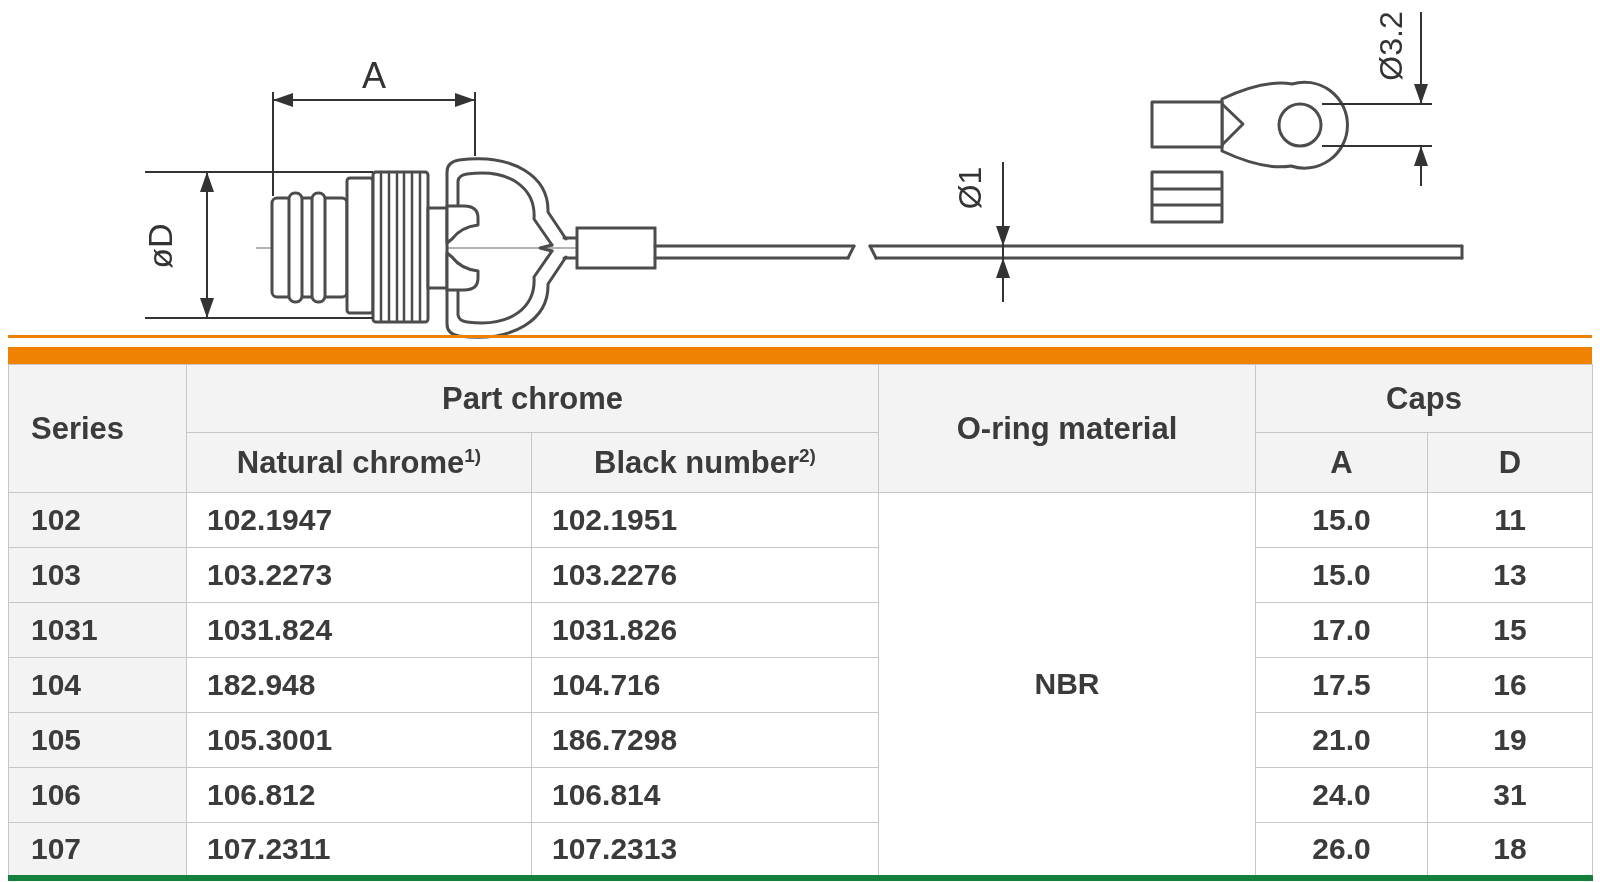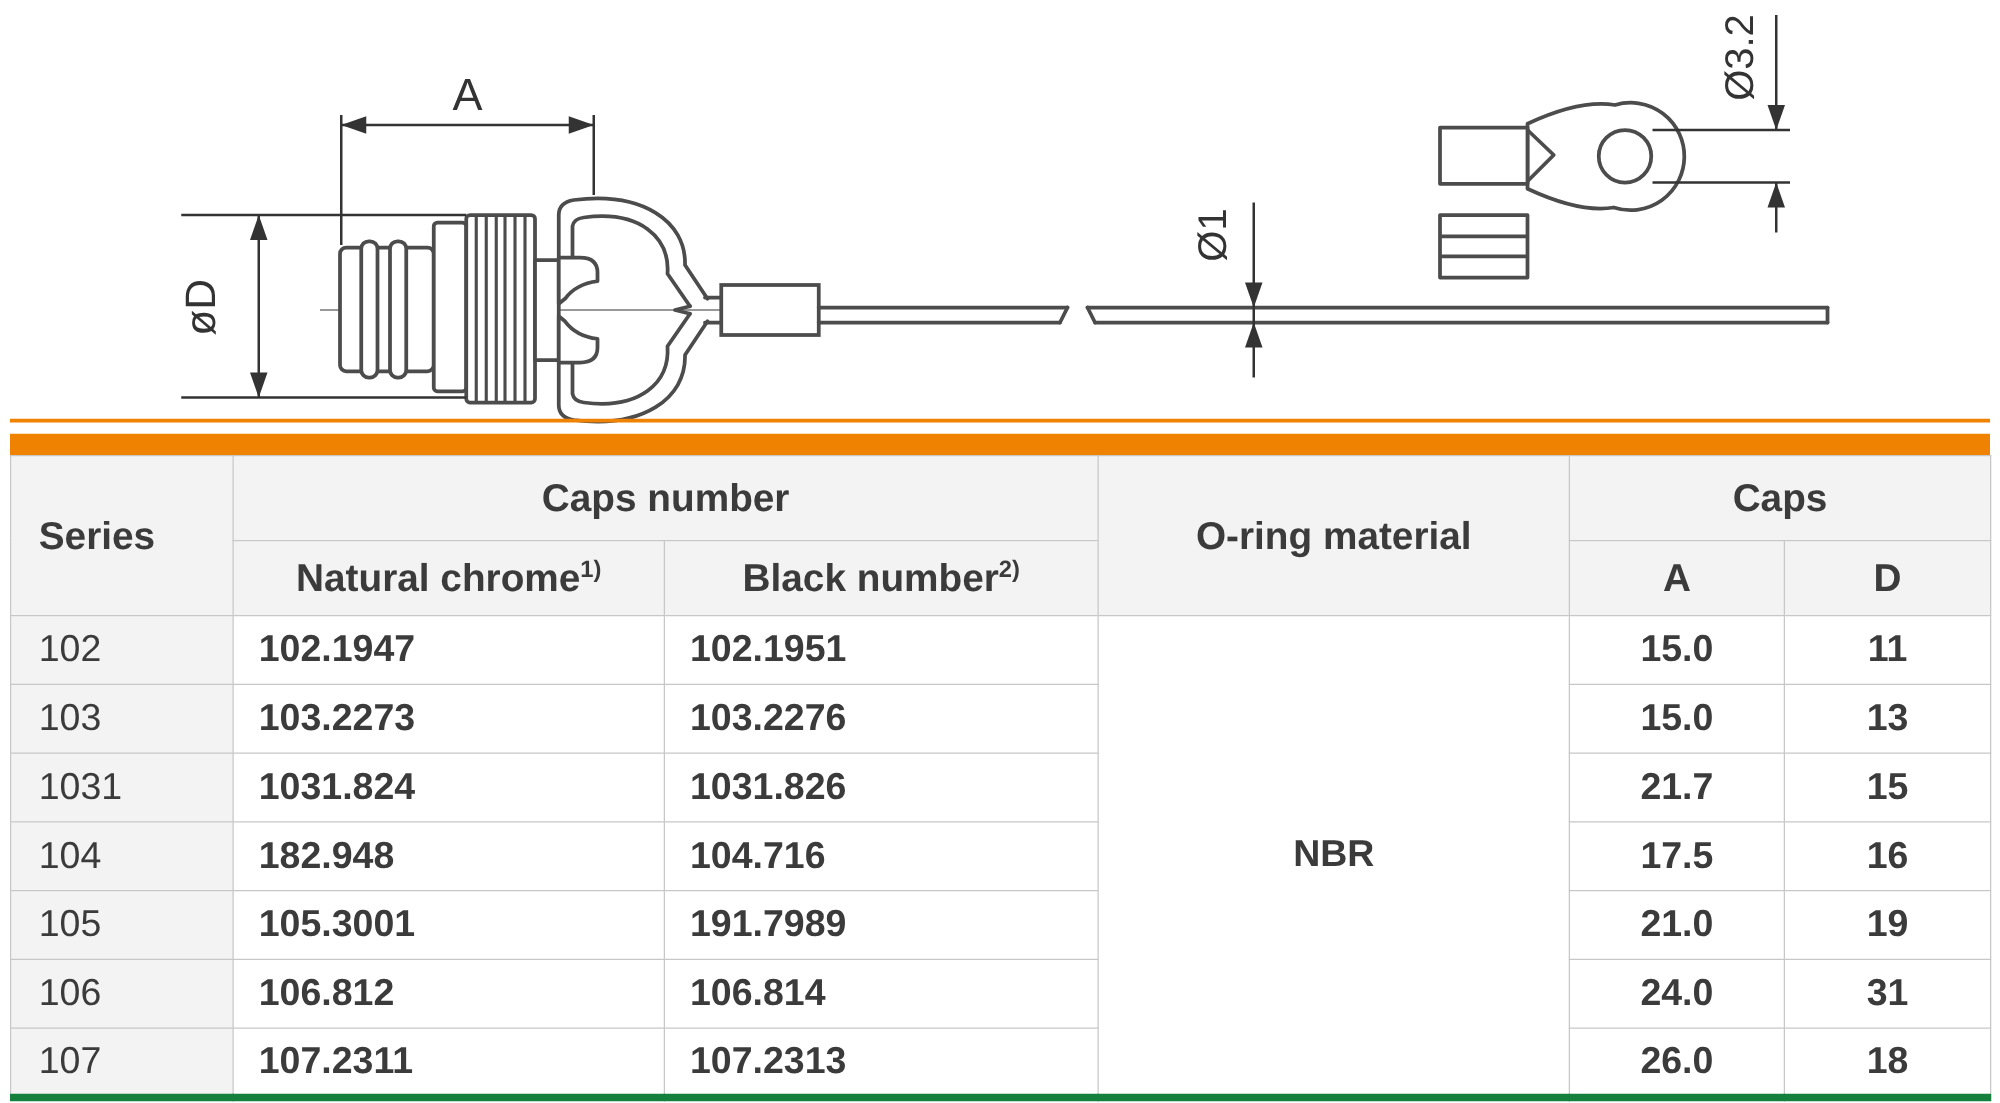--- a/index.html
+++ b/index.html
@@ -14,21 +14,21 @@
     position:absolute; left:8px; top:364px; width:1584px;
     border-collapse:collapse; table-layout:fixed;
     border-bottom:6px solid #15803d; border-left:1px solid #cccccc; border-right:1px solid #cccccc;
   }
   .spec-table th, .spec-table td { border:1px solid #c7c7c7; box-sizing:border-box;font-weight:bold; }
   .spec-table thead th { background:#f3f3f3; font-weight:bold; font-size:31px; color:#3b3b3b; }
   .spec-table thead tr.hr1 { height:68px; }
   .spec-table thead tr.hr2 { height:60px; }
   .spec-table tbody tr { height:55px; }
   .spec-table tbody td { font-size:30px; background:#ffffff; }
-  td.col-series { background:#f3f3f3 !important; font-weight:normal; text-align:left; padding-left:22px; }
+  td.col-series { background:#f3f3f3 !important; font-weight:bold; text-align:left; padding-left:22px; }
   th.h-left { text-align:left; padding-left:22px; }
   td.col-part { text-align:left; padding-left:20px; }
   .center { text-align:center; }
   sup.note { font-size:19px; vertical-align:super; line-height:0; }
   text { font-family:"Liberation Sans", sans-serif; }
 </style>
 </head>
 <body>
 
 <div class="page">
@@ -131,21 +131,21 @@
       <col style="width:178px">
         <col style="width:345px">
         <col style="width:347px">
       <col style="width:377px">
         <col style="width:172px">
         <col style="width:165px">
     </colgroup>
     <thead>
       <tr class="hr1">
         <th class="h-left" rowspan="2">Series</th>
-        <th class="center" colspan="2">Caps number</th>
+        <th class="center" colspan="2">Part chrome</th>
         <th class="center" rowspan="2">O-ring material</th>
         <th class="center" colspan="2">Caps</th>
       </tr>
       <tr class="hr2">
         <th class="center"><span>Natural chrome</span><sup class="note">1)</sup></th>
         <th class="center"><span>Black number</span><sup class="note">2)</sup></th>
         <th class="center">A</th>
         <th class="center">D</th>
       </tr>
     </thead>
@@ -162,34 +162,34 @@
           <td class="col-series">103</td>
           <td class="col-part">103.2273</td>
           <td class="col-part">103.2276</td>
           <td class="center">15.0</td>
           <td class="center">13</td>
         </tr>
         <tr>
           <td class="col-series">1031</td>
           <td class="col-part">1031.824</td>
           <td class="col-part">1031.826</td>
-          <td class="center">21.7</td>
+          <td class="center">17.0</td>
           <td class="center">15</td>
         </tr>
         <tr>
           <td class="col-series">104</td>
           <td class="col-part">182.948</td>
           <td class="col-part">104.716</td>
           <td class="center">17.5</td>
           <td class="center">16</td>
         </tr>
         <tr>
           <td class="col-series">105</td>
           <td class="col-part">105.3001</td>
-          <td class="col-part">191.7989</td>
+          <td class="col-part">186.7298</td>
           <td class="center">21.0</td>
           <td class="center">19</td>
         </tr>
         <tr>
           <td class="col-series">106</td>
           <td class="col-part">106.812</td>
           <td class="col-part">106.814</td>
           <td class="center">24.0</td>
           <td class="center">31</td>
         </tr>

